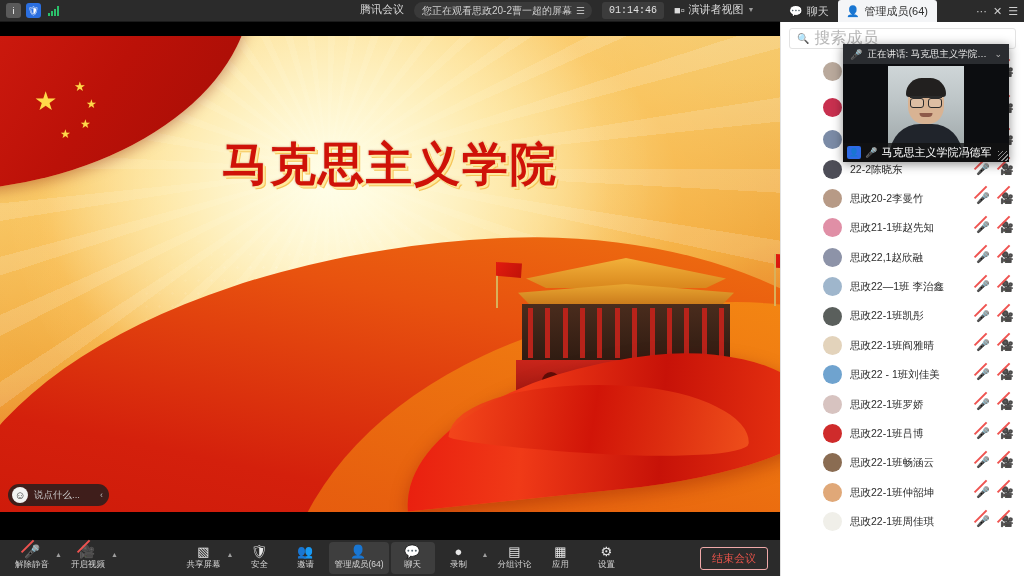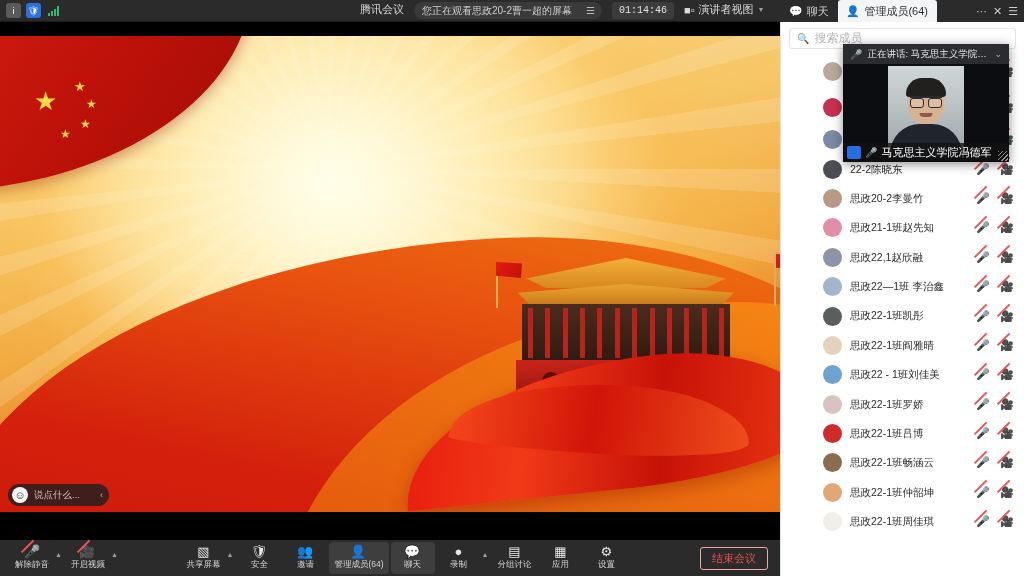--- a/index.html
+++ b/index.html
@@ -30,21 +30,21 @@
   .bars { display: flex; align-items: flex-end; gap: 1px; height: 10px; }
   .bars i { display: block; width: 2px; background: #2bbf6a; }
   .bars i:nth-child(1) { height: 3px; }
   .bars i:nth-child(2) { height: 5px; }
   .bars i:nth-child(3) { height: 7px; }
   .bars i:nth-child(4) { height: 10px; }
 
   .tb-title { color: #d8d8d8; font-size: 11px; white-space: nowrap; }
   .tb-center { flex: 1; display: flex; align-items: flex-start; justify-content: flex-start; gap: 10px; }
   .share-pill {
-    display: flex; align-items: center; gap: 14px;
+    display: flex; align-items: center; gap: 4px;
     background: #3a3a3a; color: #cfcfcf; font-size: 10px;
     border-radius: 10px; padding: 2px 8px; height: 17px;
     white-space: nowrap;
   }
   .share-pill .bars-icon { color: #b9b9b9; font-size: 10px; letter-spacing: -1px; }
   .timer {
     background: #3c3c3c; color: #e2e2e2; font-size: 10px;
     padding: 2px 7px; border-radius: 3px; height: 17px;
     display: flex; align-items: center;
     font-family: "Liberation Mono", "DejaVu Sans Mono", monospace;
@@ -245,21 +245,21 @@
     background: #ffffff; border-left: 1px solid #e2e2e2;
     display: flex; flex-direction: column;
   }
   #search-wrap { padding: 6px 8px 4px; }
   #search-box {
     display: flex; align-items: center; gap: 5px;
     border: 1px solid #e3e3e3; border-radius: 3px;
     height: 21px; padding: 0 7px; background: #fff;
   }
   #search-box .s-ico { color: #bdbdbd; font-size: 10px; }
-  #search-box .s-ph { color: #b6b6b6; font-size: 12px; }
+  #search-box .s-ph { color: #b6b6b6; font-size: 16px; }
 
   #plist { flex: 1; overflow: hidden; position: relative; padding-left: 32px; }
   .prow {
     display: flex; align-items: center; height: 29.4px; padding: 0 10px 0 10px;
   }
   .pav {
     width: 19px; height: 19px; border-radius: 50%;
     flex: 0 0 19px; margin-right: 8px;
     background-size: cover;
   }
@@ -488,20 +488,21 @@
         <div class="tm-plaque">中华人民共和国万岁</div>
         <div class="tm-pole" style="left:-16px; top:10px; height:46px;"></div>
         <div class="tm-flag" style="left:-16px; top:10px;"></div>
         <div class="tm-pole" style="right:-34px; top:2px; height:52px;"></div>
         <div class="tm-flag" style="right:-60px; top:2px;"></div>
       </div>
 
       <div id="silk"></div>
       <div id="silk2"></div>
 
+      <div class="slide-text stitle" id="line1">马克思主义学院</div>
     </div>
 
     <div id="composer">
       <span class="emoji-btn">☺</span>
       <span class="composer-input">说点什么...</span>
       <span class="composer-caret">‹</span>
     </div>
   </div>
 
   <div id="panel">

